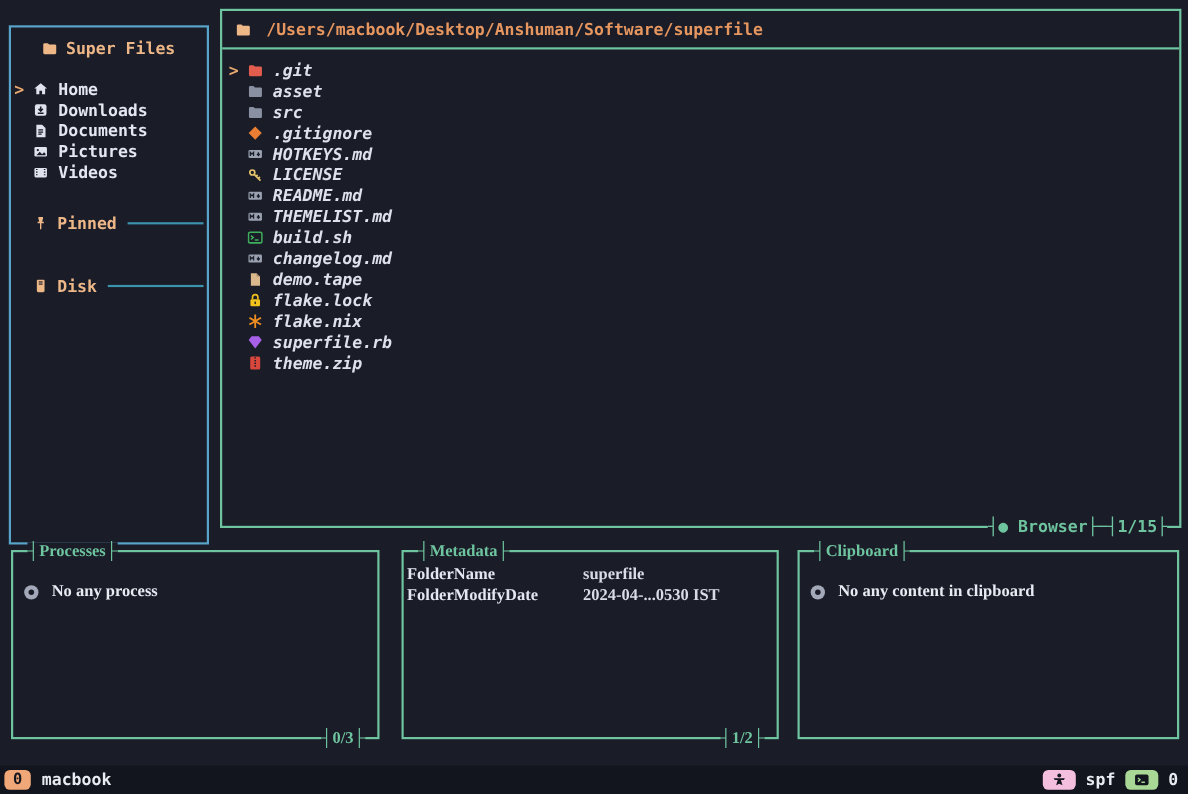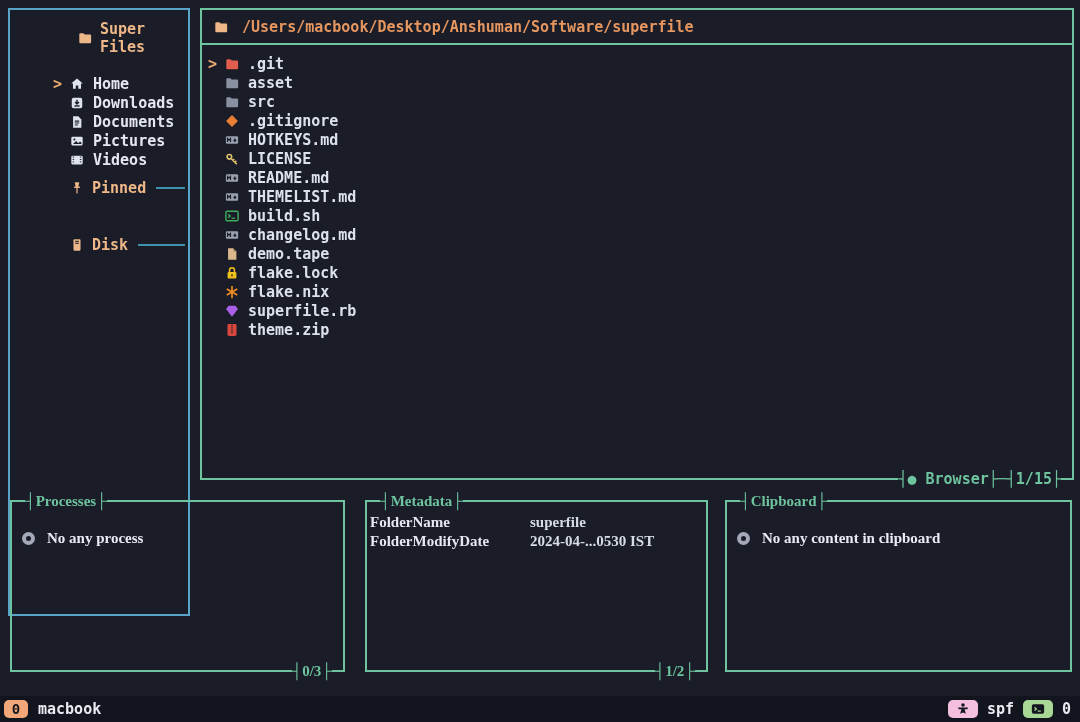--- a/index.html
+++ b/index.html
@@ -13,37 +13,37 @@
   body{font-family:"DejaVu Sans Mono","Liberation Mono",monospace;font-weight:700;font-size:15px;color:var(--text);position:relative;}
   .panel{position:absolute;border:2px solid var(--mint);}
   .tag{position:absolute;line-height:16px;font-size:15px;color:var(--mint);background:var(--bg);white-space:pre;}
   .tag.top{top:-9px;left:13px;}
   .tag.bot{bottom:-9px;right:11px;}
   .row{display:flex;align-items:center;height:19px;white-space:pre;}
   .cursor{width:17px;color:var(--cursor);flex:none;}
   .icn{width:14px;height:14px;flex:none;display:inline-flex;margin-right:9px;}
   .icn svg{width:14px;height:14px;display:block;}
   
-  #sidebar{left:8px;top:8px;width:182px;height:608px;border-color:var(--blue);padding-left:40px;}
+  #sidebar{left:8px;top:23px;width:182px;height:472px;border-color:var(--blue);}
   #sidebar-title{display:flex;align-items:center;margin:10px 0 0 28px;color:var(--tan);}
   #sidebar-title .icn{margin-right:8px;color:var(--tan);}
   #sidebar-items{margin-top:18px;padding-left:3px;}
   #sidebar-items .lbl{color:#e4e7f0;}
   .side-section{display:flex;align-items:center;height:19px;padding-left:3px;color:var(--tan);}
   .side-section .icn{margin-right:8px;color:var(--tan);}
   .side-section .line{flex:1;height:2px;background:var(--teal);margin:0 3px 0 10px;}
-  #section-pinned{margin-top:9px;}
+  #section-pinned{margin-top:27px;}
   #section-disk{margin-top:38px;text-align:center;}
   
   #main{left:200px;top:8px;width:874px;height:472px;}
   #pathbar{height:35px;border-bottom:2px solid var(--mint);display:flex;align-items:center;padding-left:12px;}
   #pathbar .icn{color:var(--tan);margin-right:14px;}
   #path-text{color:var(--orange);}
   #file-list{padding:9px 0 0 6px;}
-  .fname{color:var(--text);}
+  .fname{color:var(--text);font-style:italic;}
   
   .bpanel{top:500px;height:172px;font-family:Liberation Serif, serif;}
   #processes{left:10px;width:335px;}
   #metadata{left:365px;width:343px;}
   #clipboard{left:725px;width:347px;}
   .empty-row{display:flex;align-items:center;margin:28px 0 0 10px;color:#e8ebf2;}
   .dotcircle{width:13px;height:13px;border-radius:50%;background:var(--muted);position:relative;flex:none;margin-right:12px;}
   .dotcircle::after{content:"";position:absolute;left:4px;top:4px;width:5px;height:5px;border-radius:50%;background:var(--bg);}
   #metadata-rows{padding:10px 0 0 3px;}
   .meta-row{display:flex;height:19px;align-items:flex-end;}

